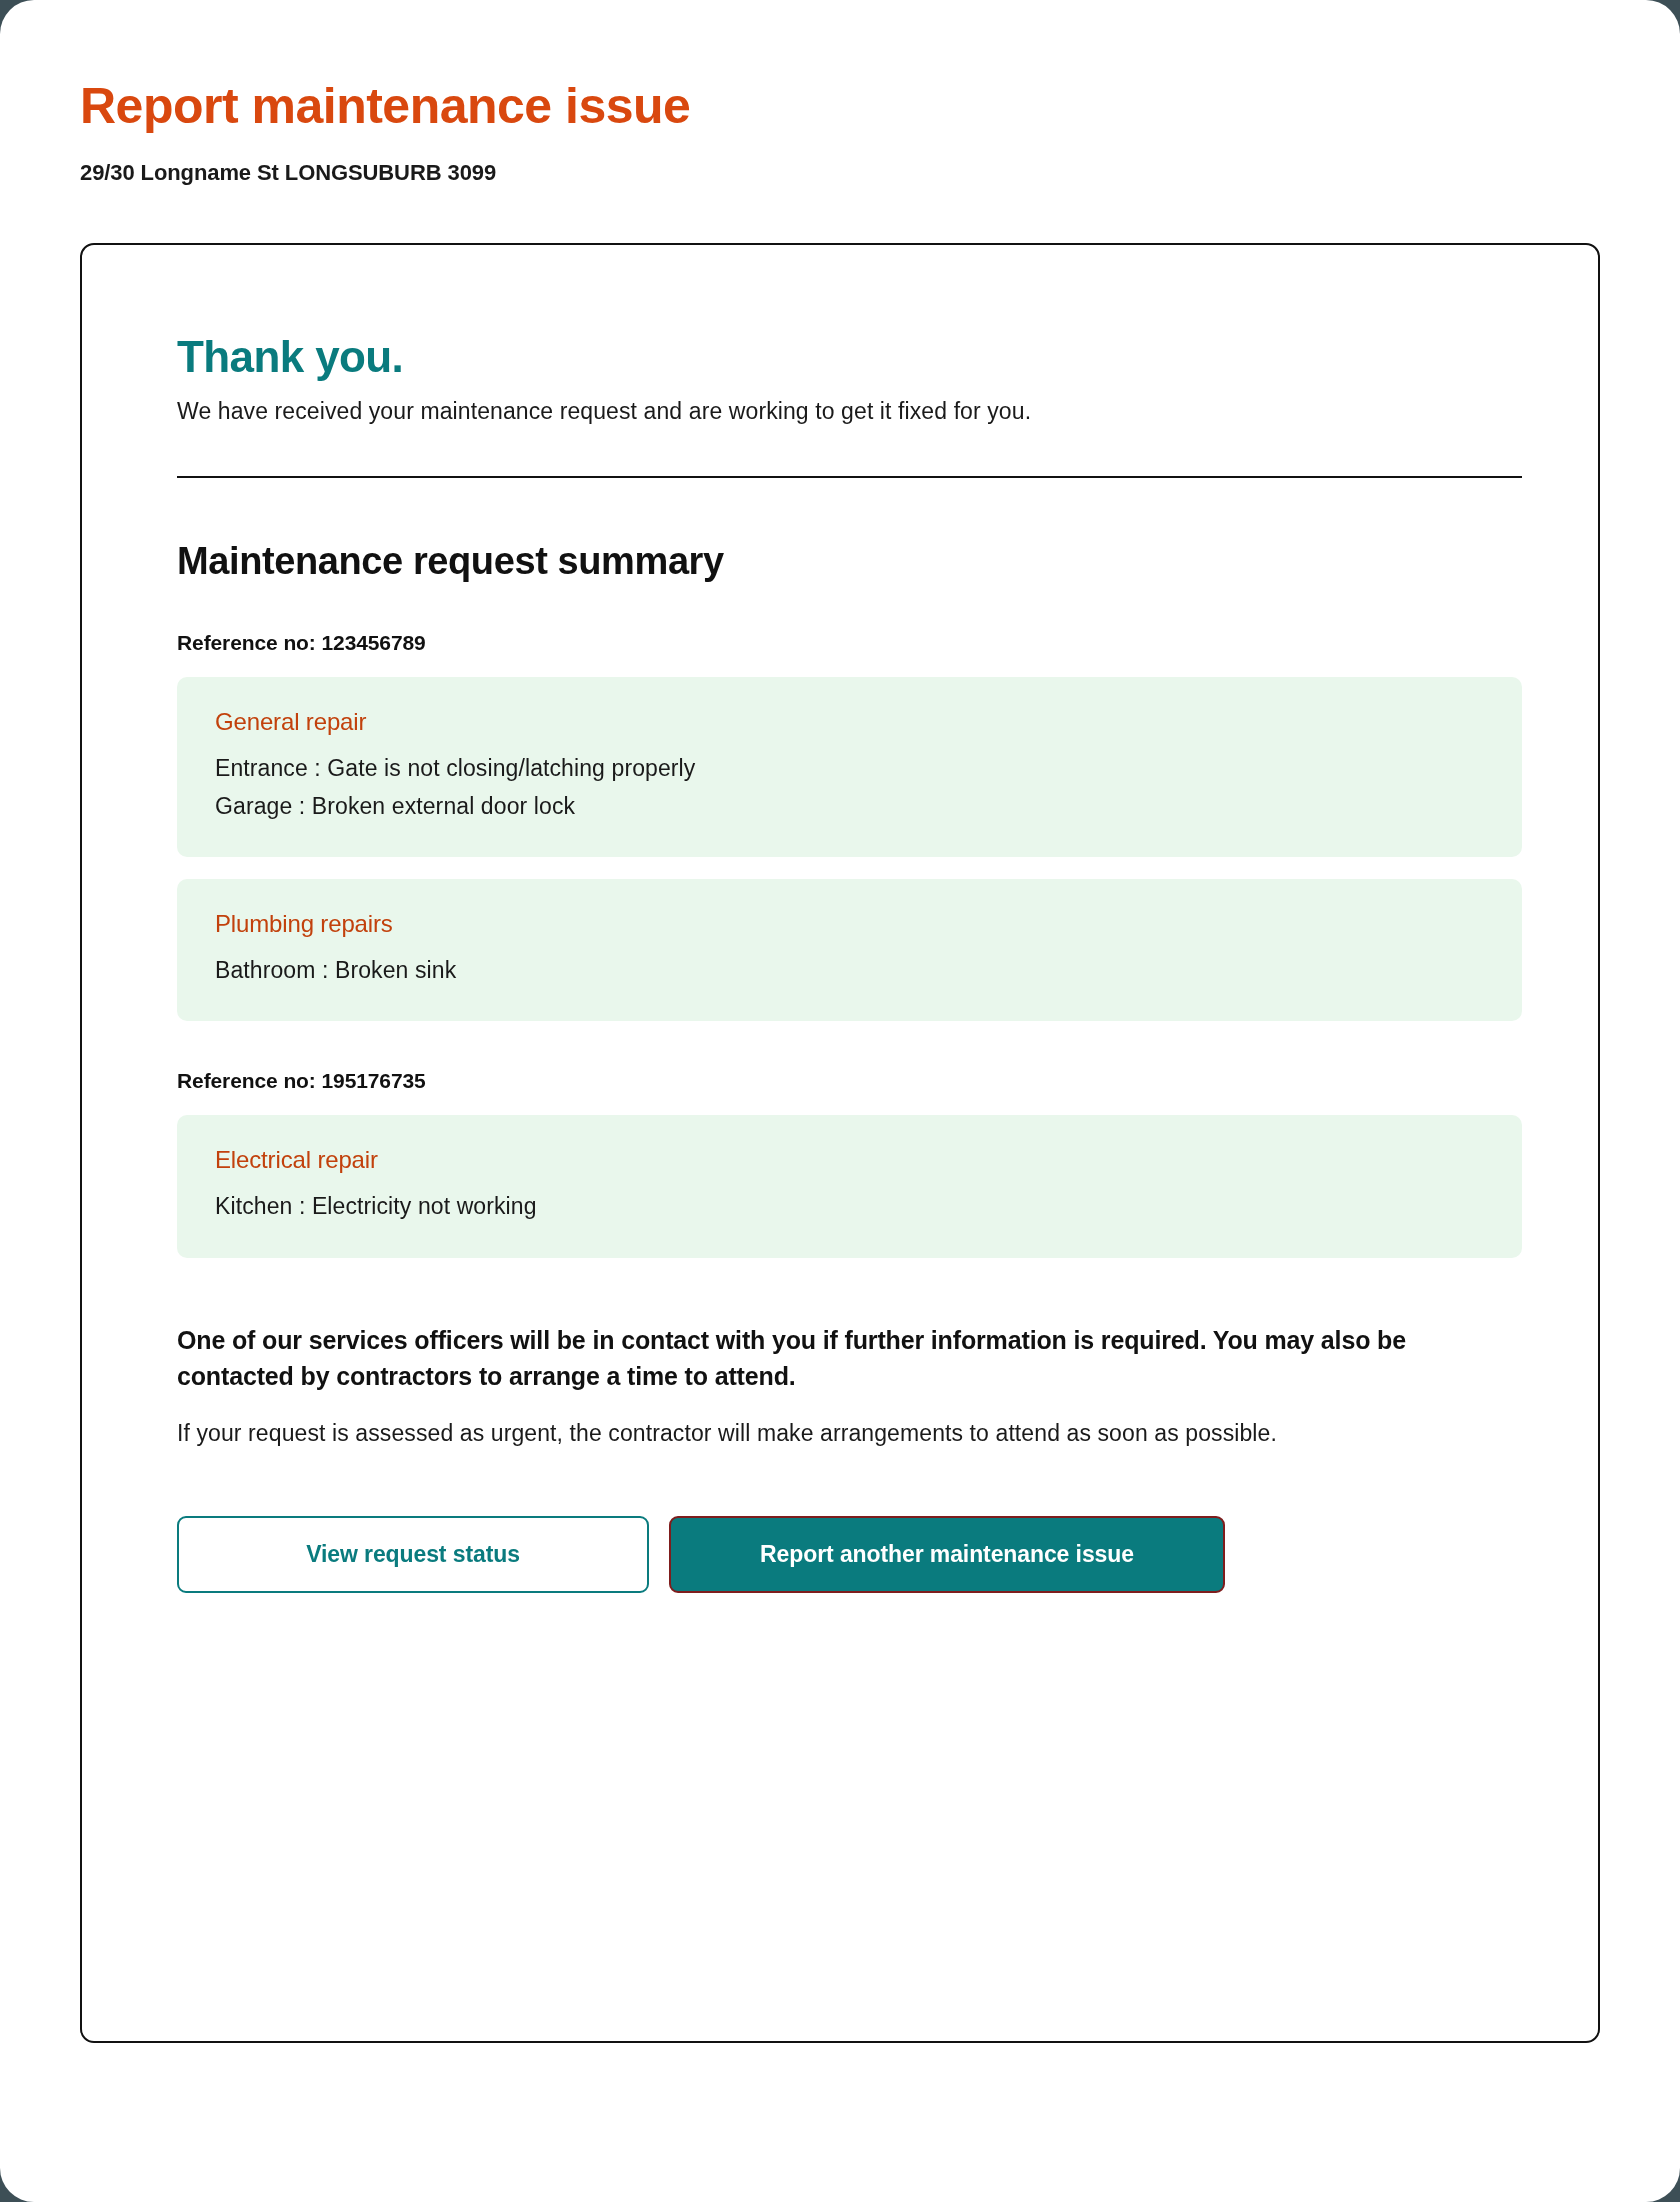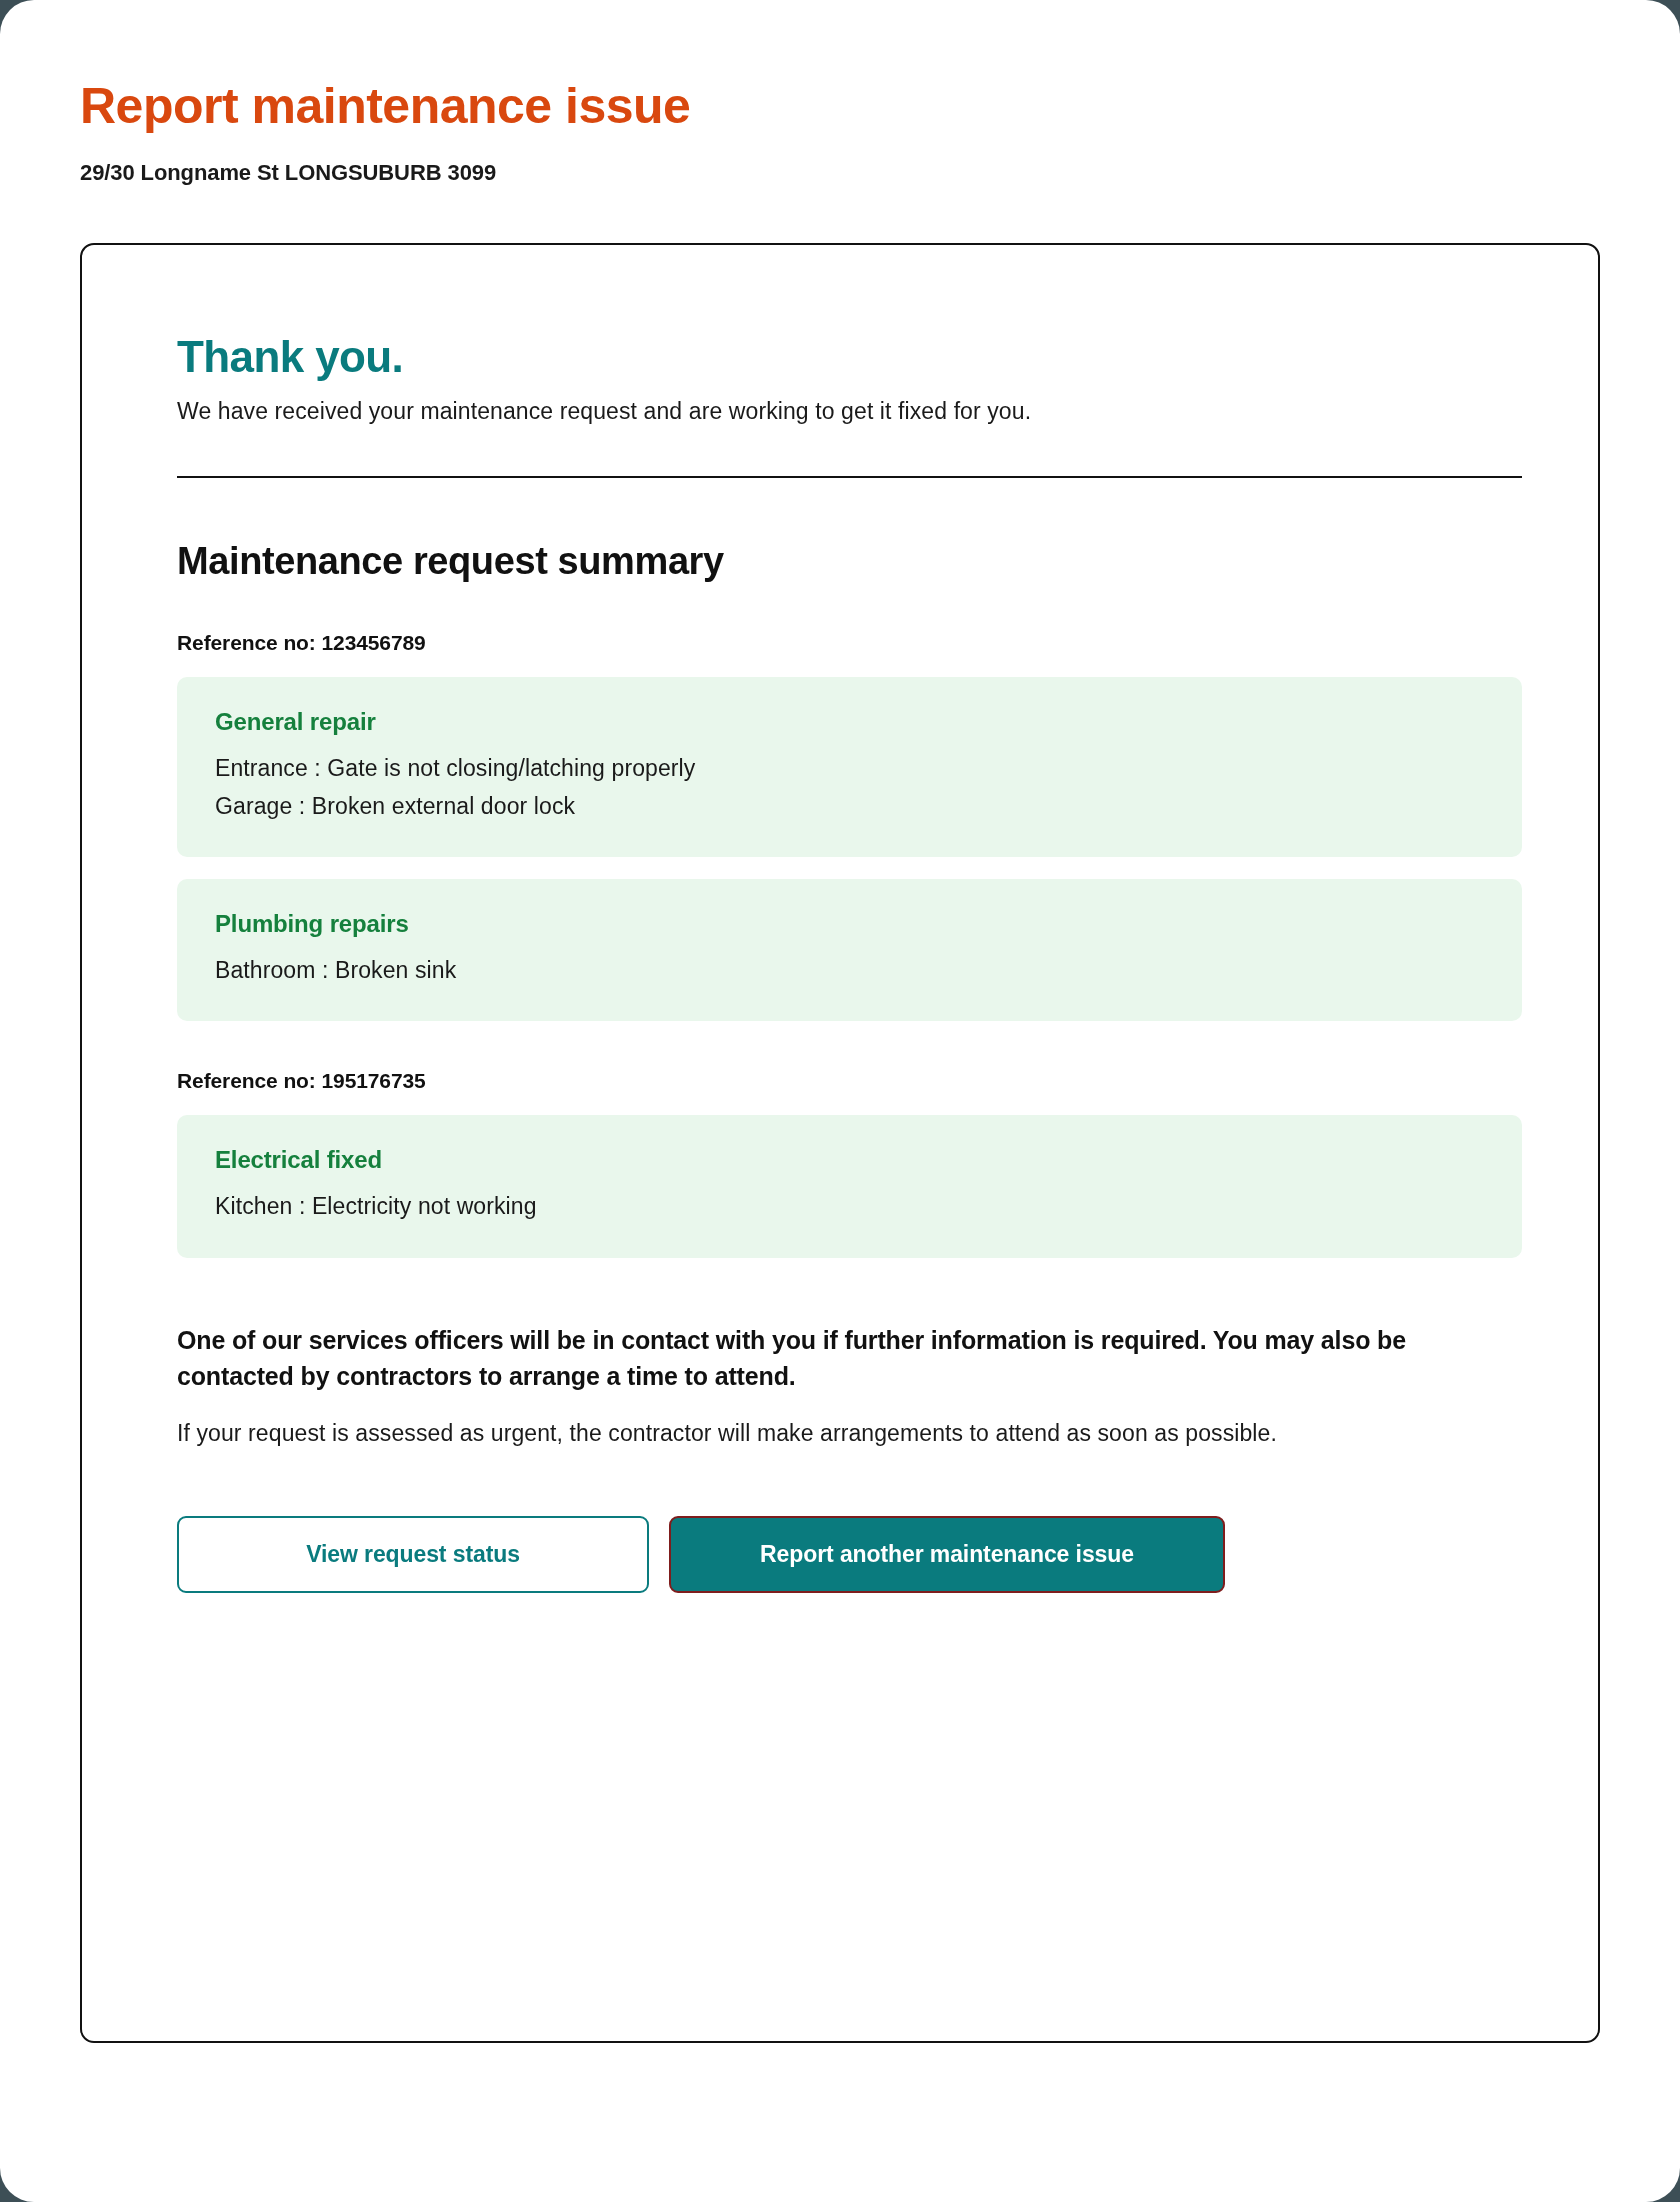--- a/index.html
+++ b/index.html
@@ -110,22 +110,22 @@
     padding: 31px 38px 34px 38px;
     margin-top: 22px;
   }
 
   .repair-card + .repair-card {
     margin-top: 22px;
   }
 
   .repair-title {
     font-size: 24px;
-    font-weight: 700;
-    color: #15803d;
+    font-weight: 400;
+    color: #c2410c;
     margin: 0 0 0 0;
     letter-spacing: -0.15px;
   }
 
   .repair-line {
     font-size: 23px;
     color: #1a1a1a;
     margin: 16px 0 0 0;
     line-height: 1.45;
     letter-spacing: 0.1px;
@@ -218,21 +218,21 @@
             </div>
             <div class="repair-card">
               <div class="repair-title">Plumbing repairs</div>
               <div class="repair-line">Bathroom : Broken sink</div>
             </div>
           </div>
 
           <div>
             <div class="ref-no">Reference no: 195176735</div>
             <div class="repair-card">
-              <div class="repair-title">Electrical fixed</div>
+              <div class="repair-title">Electrical repair</div>
               <div class="repair-line">Kitchen : Electricity not working</div>
             </div>
           </div>
         </div>
 
         <p class="notice-bold">One of our services officers will be in contact with you if further information is required. You may also be contacted by contractors to arrange a time to attend.</p>
         <p class="notice-regular">If your request is assessed as urgent, the contractor will make arrangements to attend as soon as possible.</p>
 
         <div class="button-row">
           <button class="btn btn-secondary">View request status</button>

